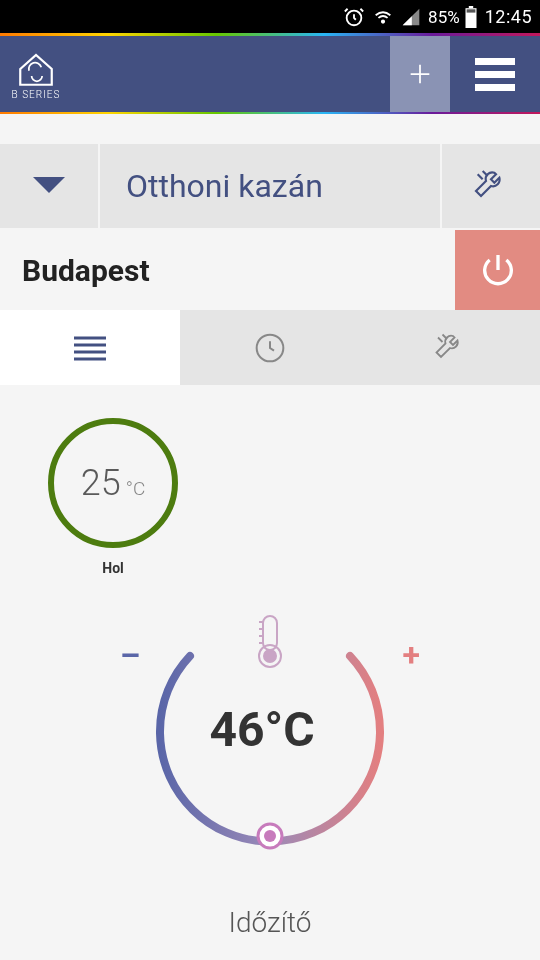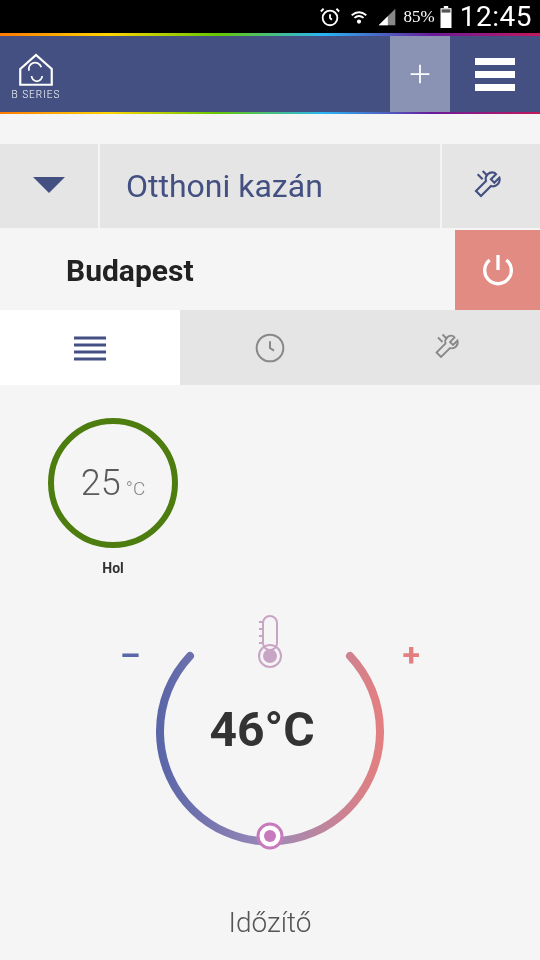--- a/index.html
+++ b/index.html
@@ -11,22 +11,22 @@
       position:relative;
     }
 
     
     .status-bar {
       height:33px; background:#000;
       display:flex; justify-content:flex-end; align-items:center;
       color:#fff; font-size:18px; padding:0 8px; gap:10px;
     }
     .status-icons { display:flex; align-items:center; gap:7px; font-size:18px; }
-    .battery-group { display:flex; align-items:center; gap:4px; font-size:17px;font-family:Liberation Serif, serif;}
-    .clock { font-size:28px; letter-spacing:0.5px; }
+    .battery-group { display:flex; align-items:center; gap:4px; font-size:17px;}
+    .clock { font-size:18px; letter-spacing:0.5px; }
 
     
     .rainbow { height:3px; background:linear-gradient(to right,#ff7a00,#ffd400,#67c700,#29b6f6,#6a1b9a,#c2185b);}
     .rainbow2 { height:2px; background:linear-gradient(to right,#ff7a00,#ffd400,#67c700,#29b6f6,#6a1b9a,#c2185b);}
 
     
     .app-header {
       height:76px; background:#435081;
       display:flex; align-items:center;
     }
@@ -46,21 +46,21 @@
     .device-name-cell {
       flex:1; background:#e5e5e5; display:flex; align-items:center; padding-left:26px;
       color:#435081; font-size:32px; font-weight:400;
     }
     .wrench-cell {
       width:100px; background:#e5e5e5; display:flex; align-items:center; justify-content:center;
       border-left:2px solid #f5f5f5;
     }
 
     
-    .location-row { display:flex; height:80px; margin-top:2px;margin-left:44px; }
+    .location-row { display:flex; height:80px; margin-top:2px; }
     .location-cell {
       flex:1; display:flex; align-items:center; padding-left:22px;
       color:#222; font-size:30px; font-weight:700;
     }
     .power-cell {
       width:85px; background:#e28b82; display:flex; align-items:center; justify-content:center;
     }
 
     
     .tabs { display:flex; height:75px; }

